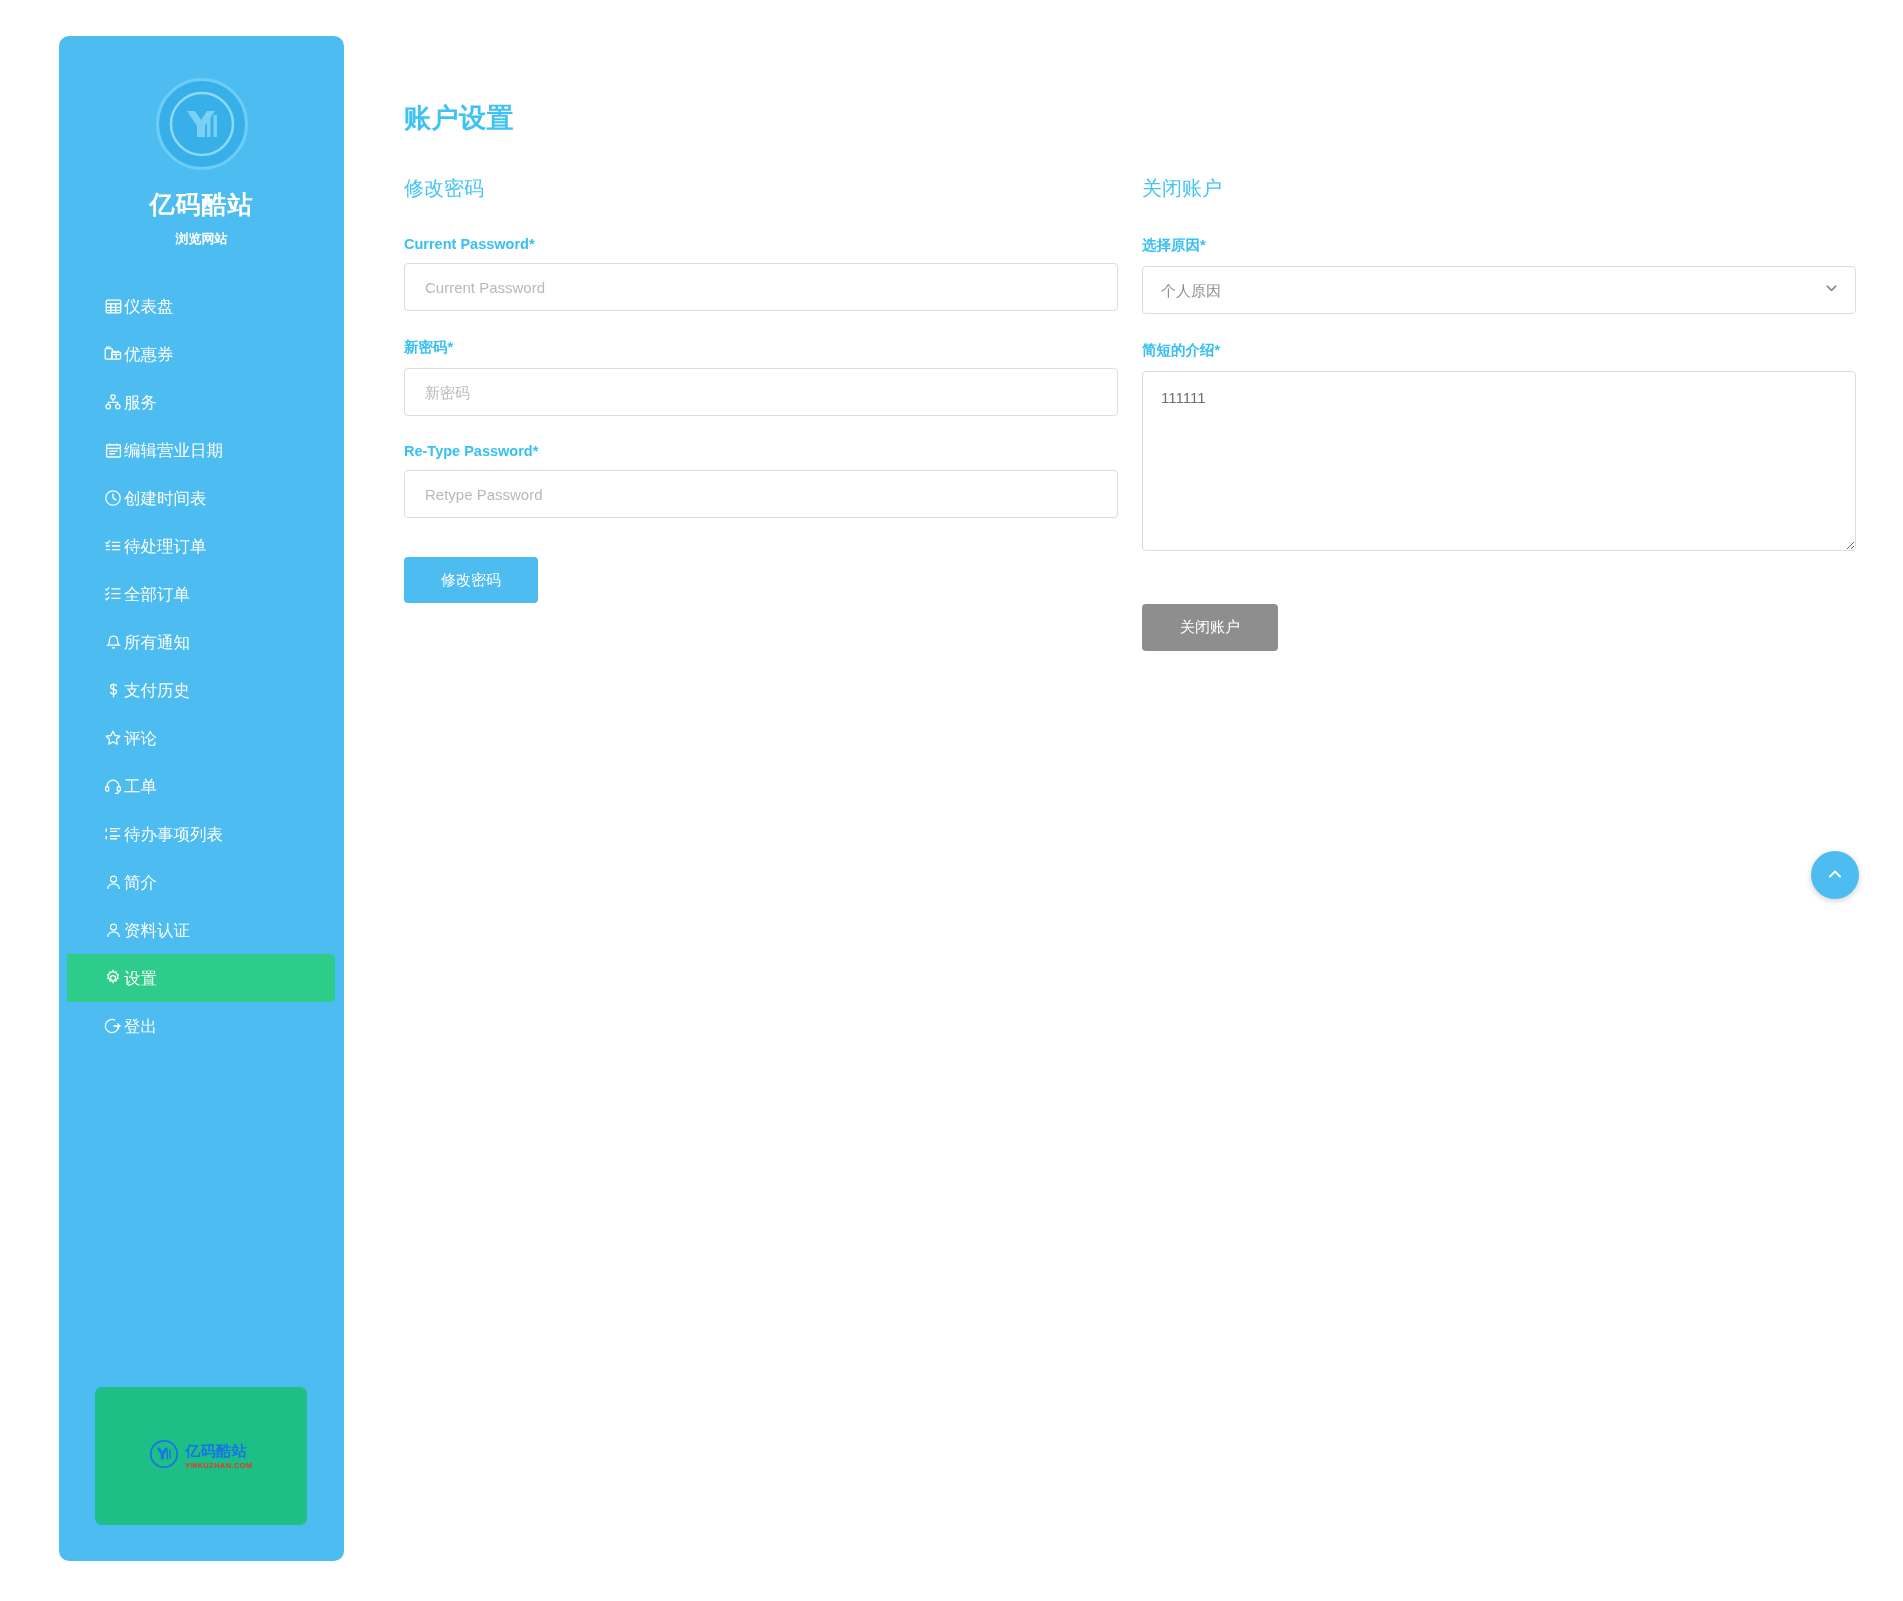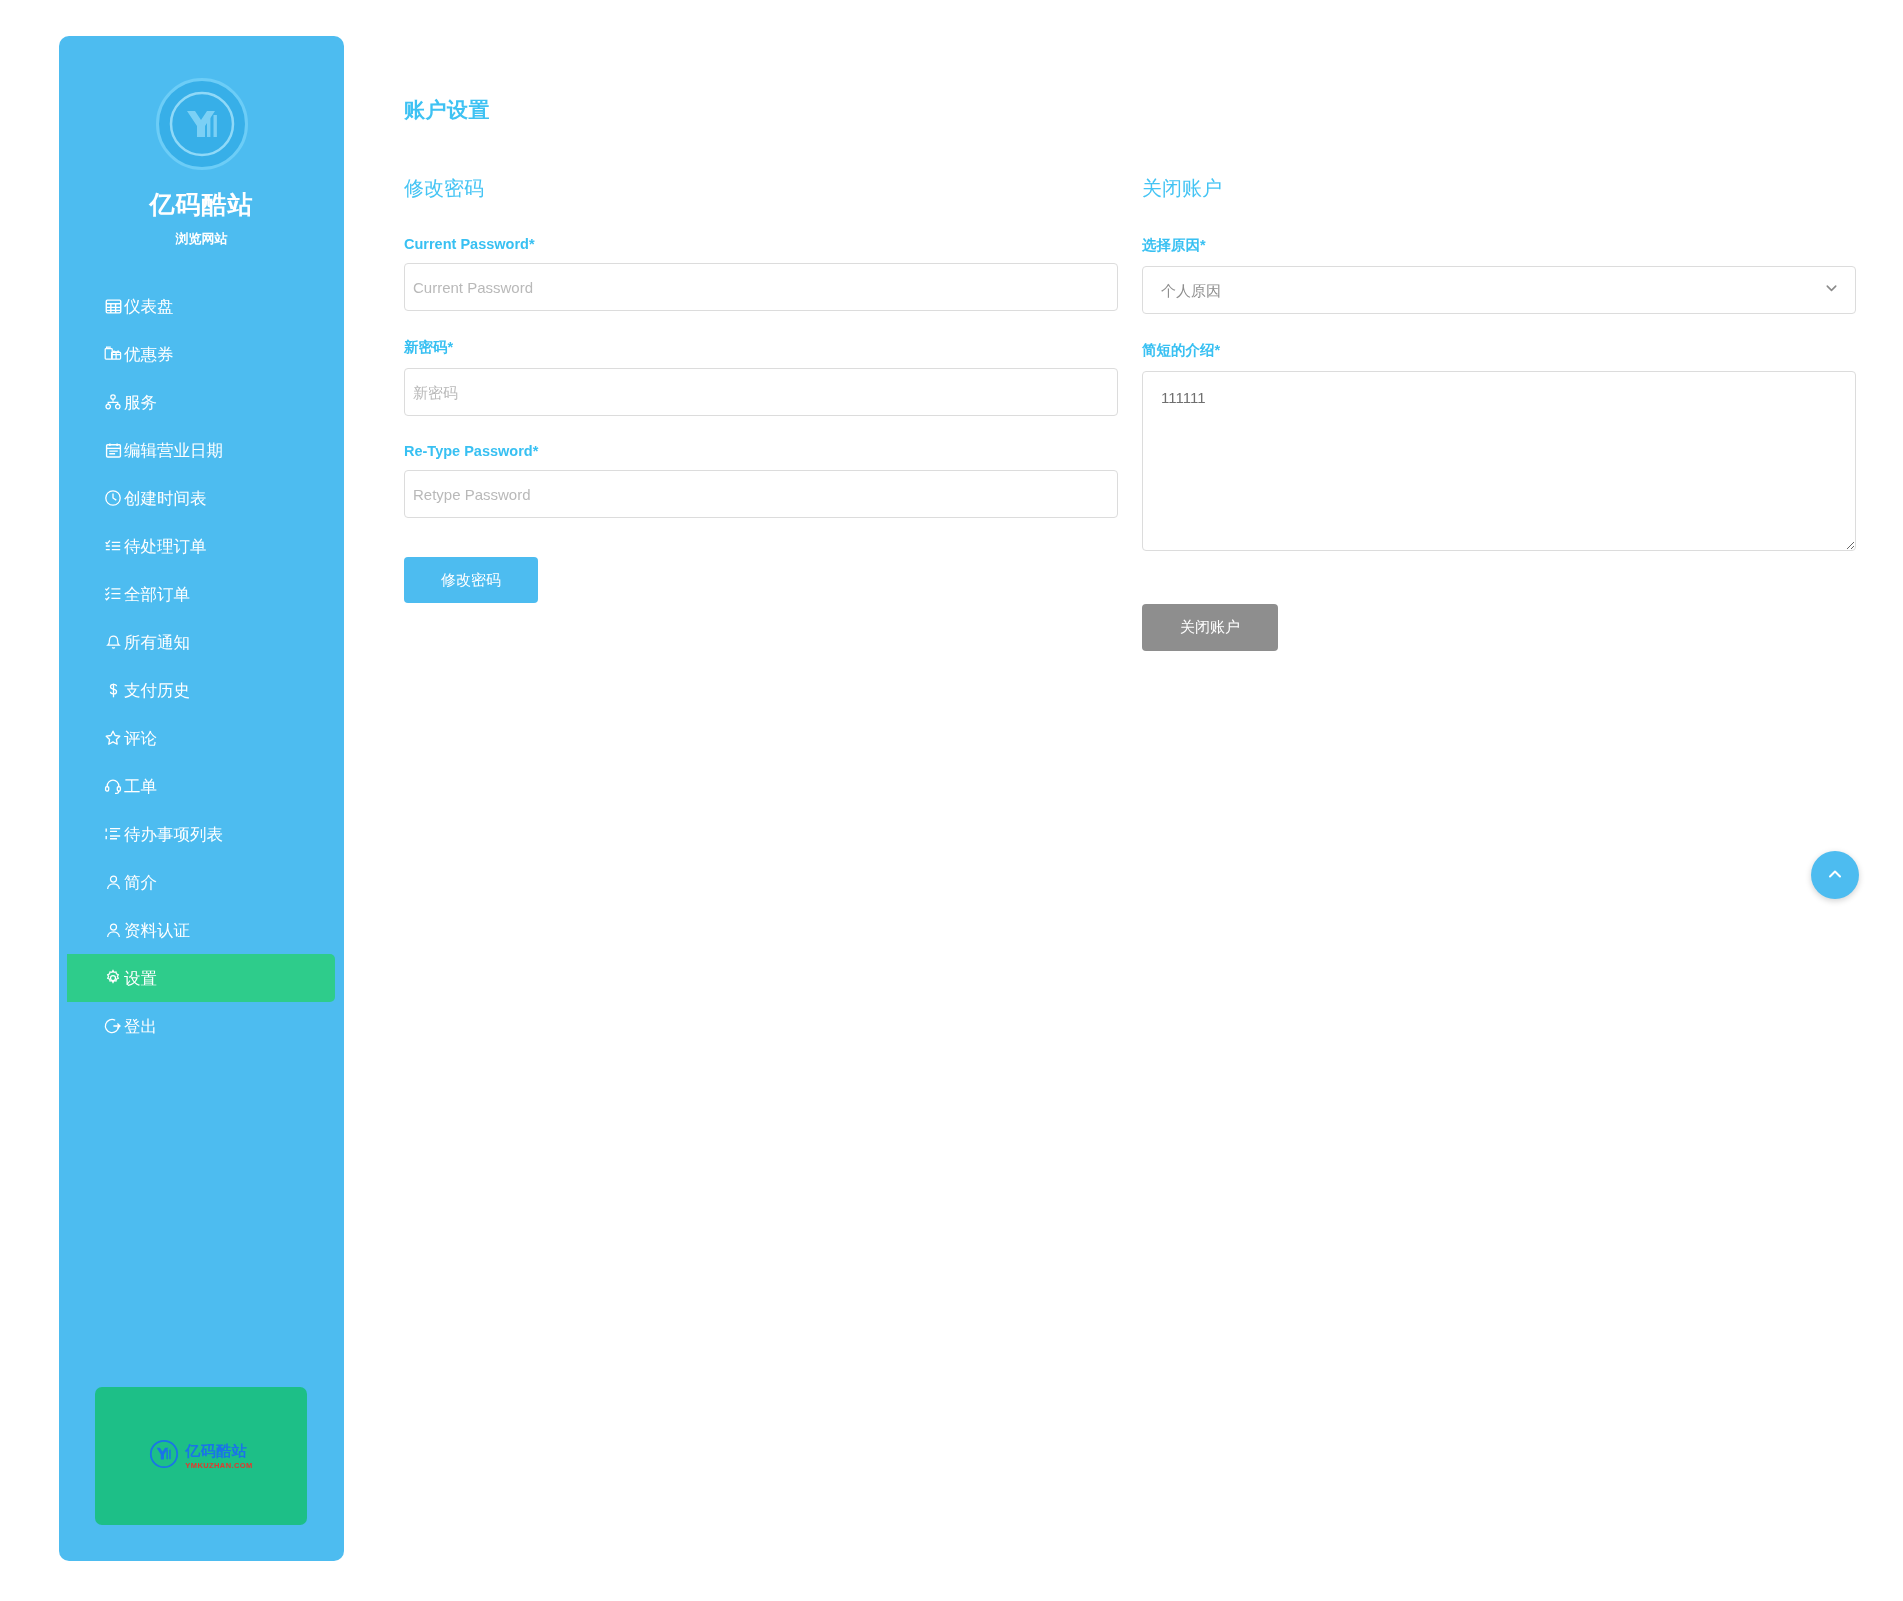--- a/index.html
+++ b/index.html
@@ -137,21 +137,21 @@
     left: 344px;
     top: 0;
     right: 0;
     bottom: 0;
     background: #ffffff;
   }
   .page-title {
     position: absolute;
     left: 60px;
     top: 82px;
-    font-size: 21px;
+    font-size: 27px;
     font-weight: bold;
     color: #3ec2f3;
     letter-spacing: 0.5px;
   }
 
   .cols {
     position: absolute;
     left: 60px;
     top: 175px;
     right: 60px;
@@ -175,21 +175,21 @@
     margin-bottom: 11px;
   }
   .input-box {
     width: 100%;
     height: 48px;
     border: 1px solid #dcdcdc;
     border-radius: 4px;
     background: #ffffff;
     font-size: 15px;
     color: #5a5a5a;
-    padding: 0 8px;
+    padding: 0 20px;
     font-family: "Liberation Sans", "DejaVu Sans", sans-serif;
     outline: none;
   }
   .input-box::placeholder { color: #b9b9b9; }
 
   .select-wrap { position: relative; }
   .select-wrap .chevron {
     position: absolute;
     right: 17px;
     top: 50%;

